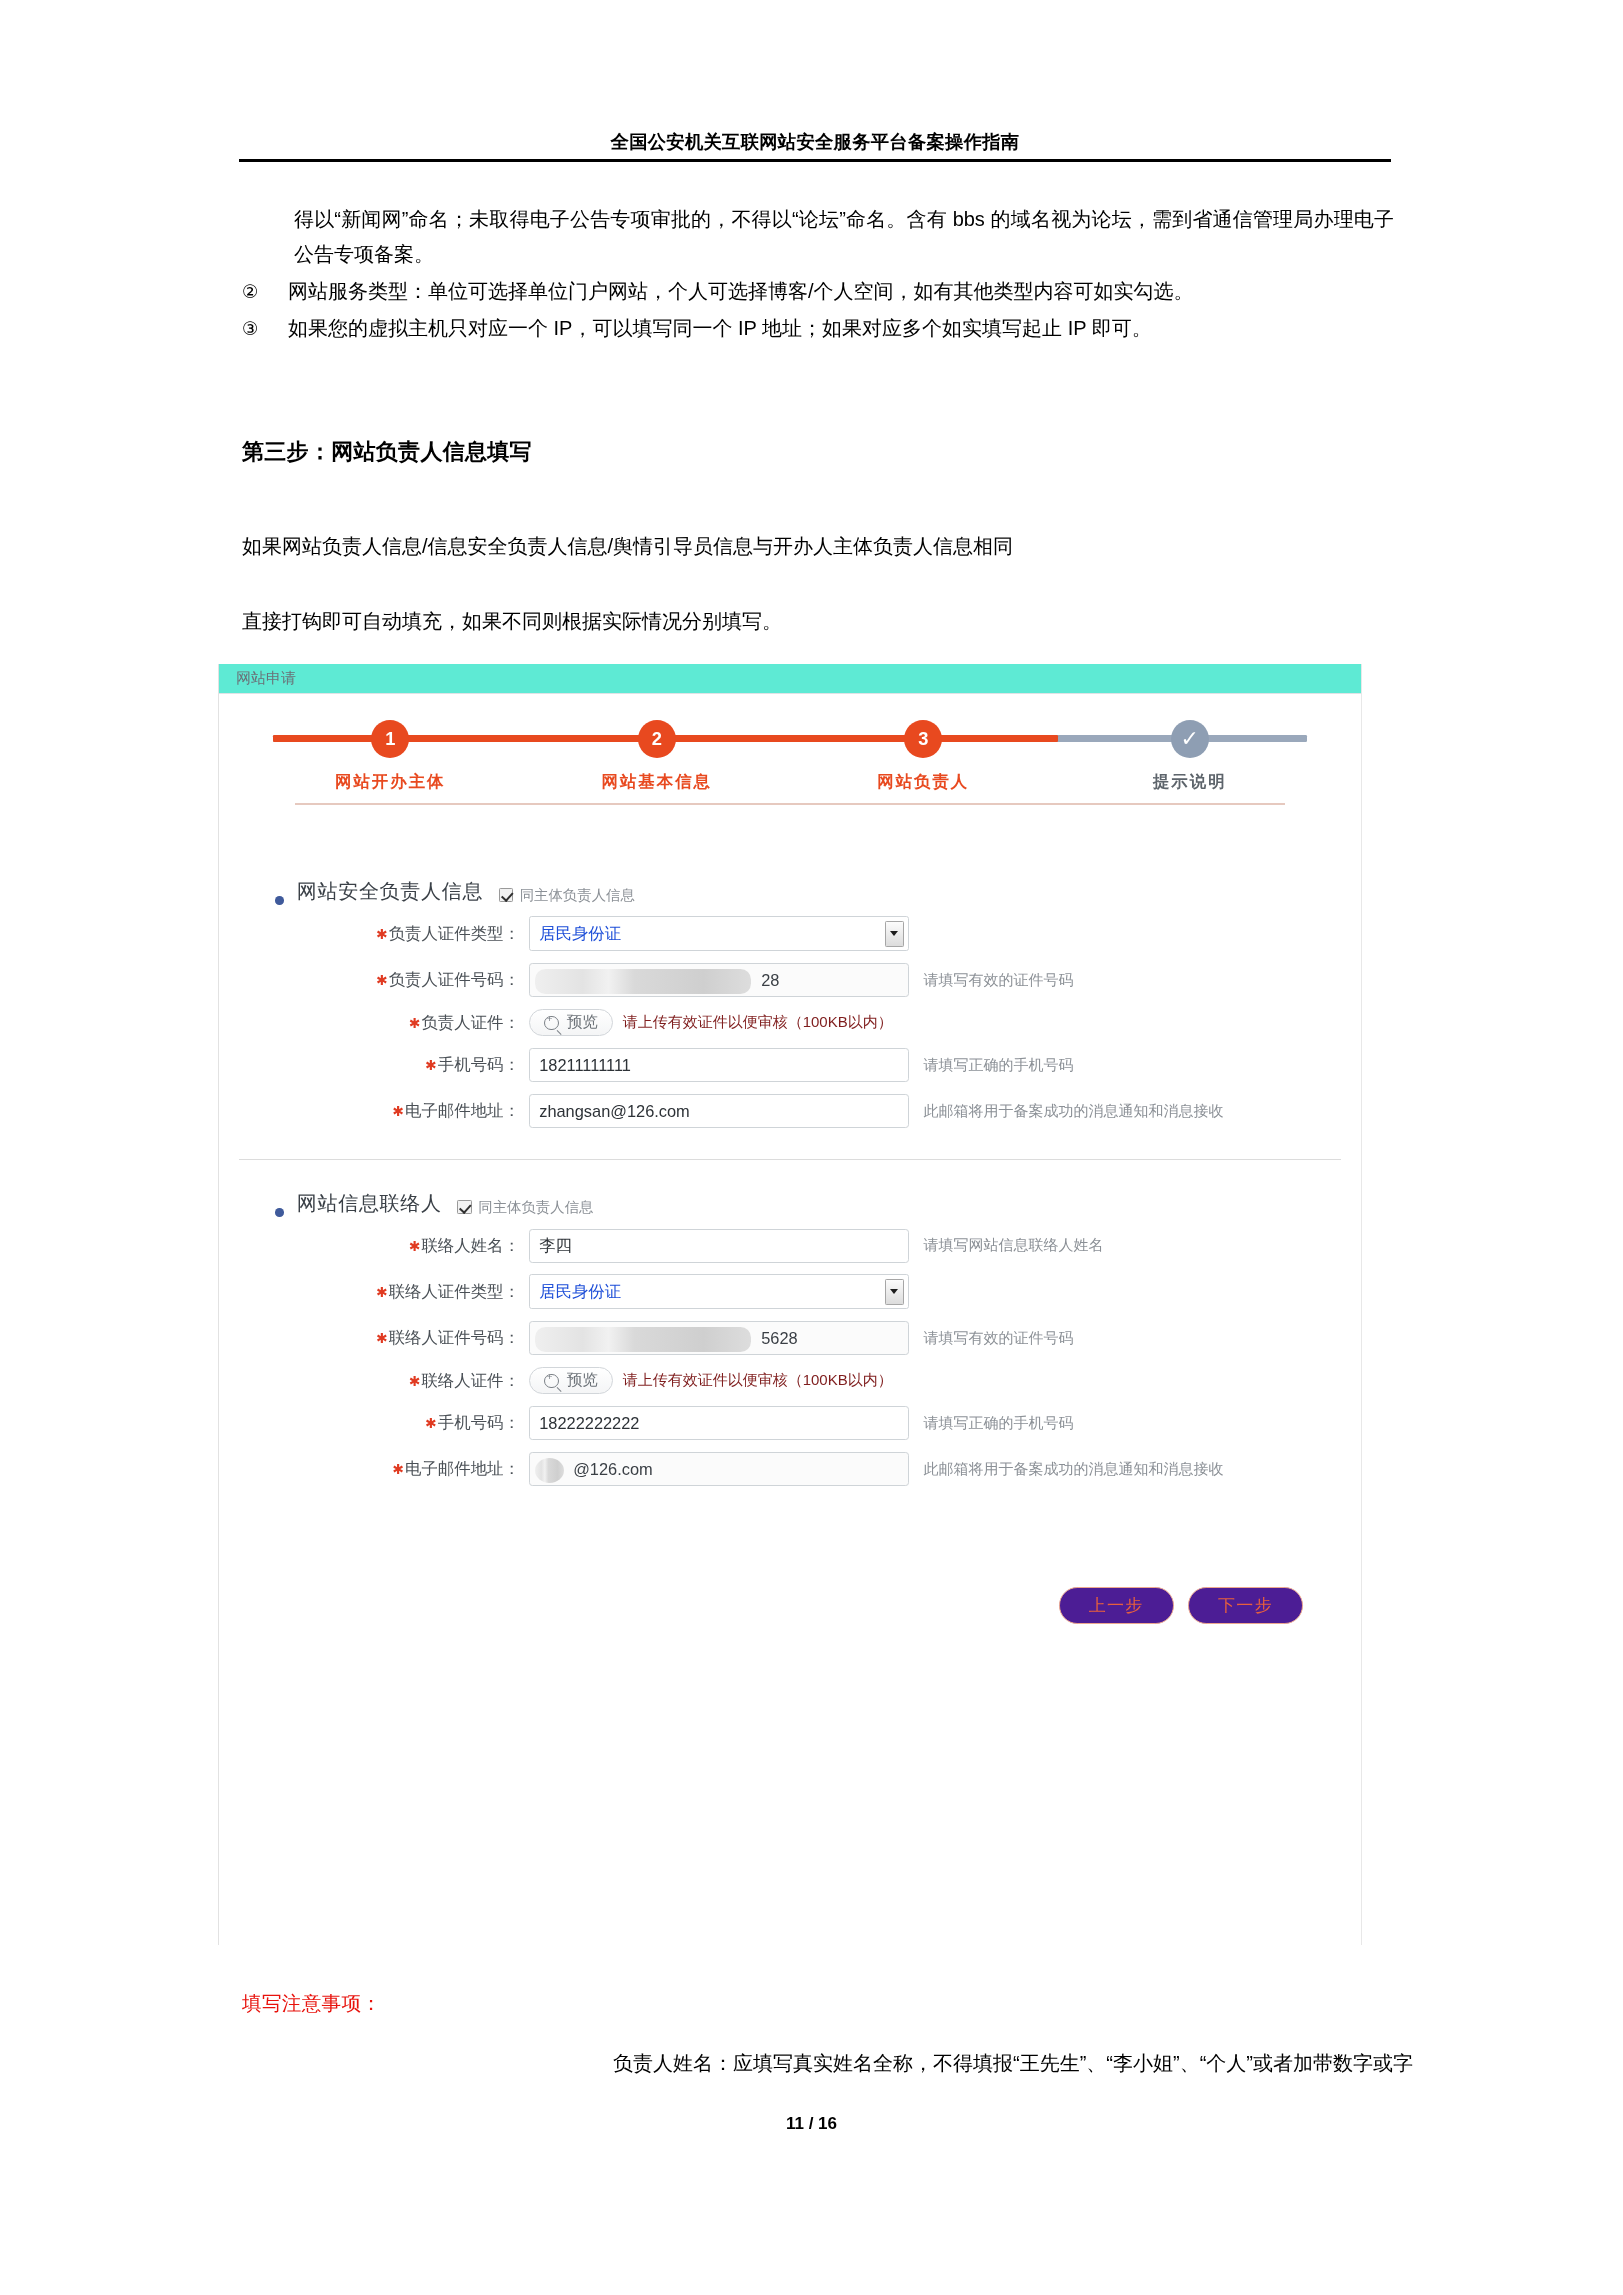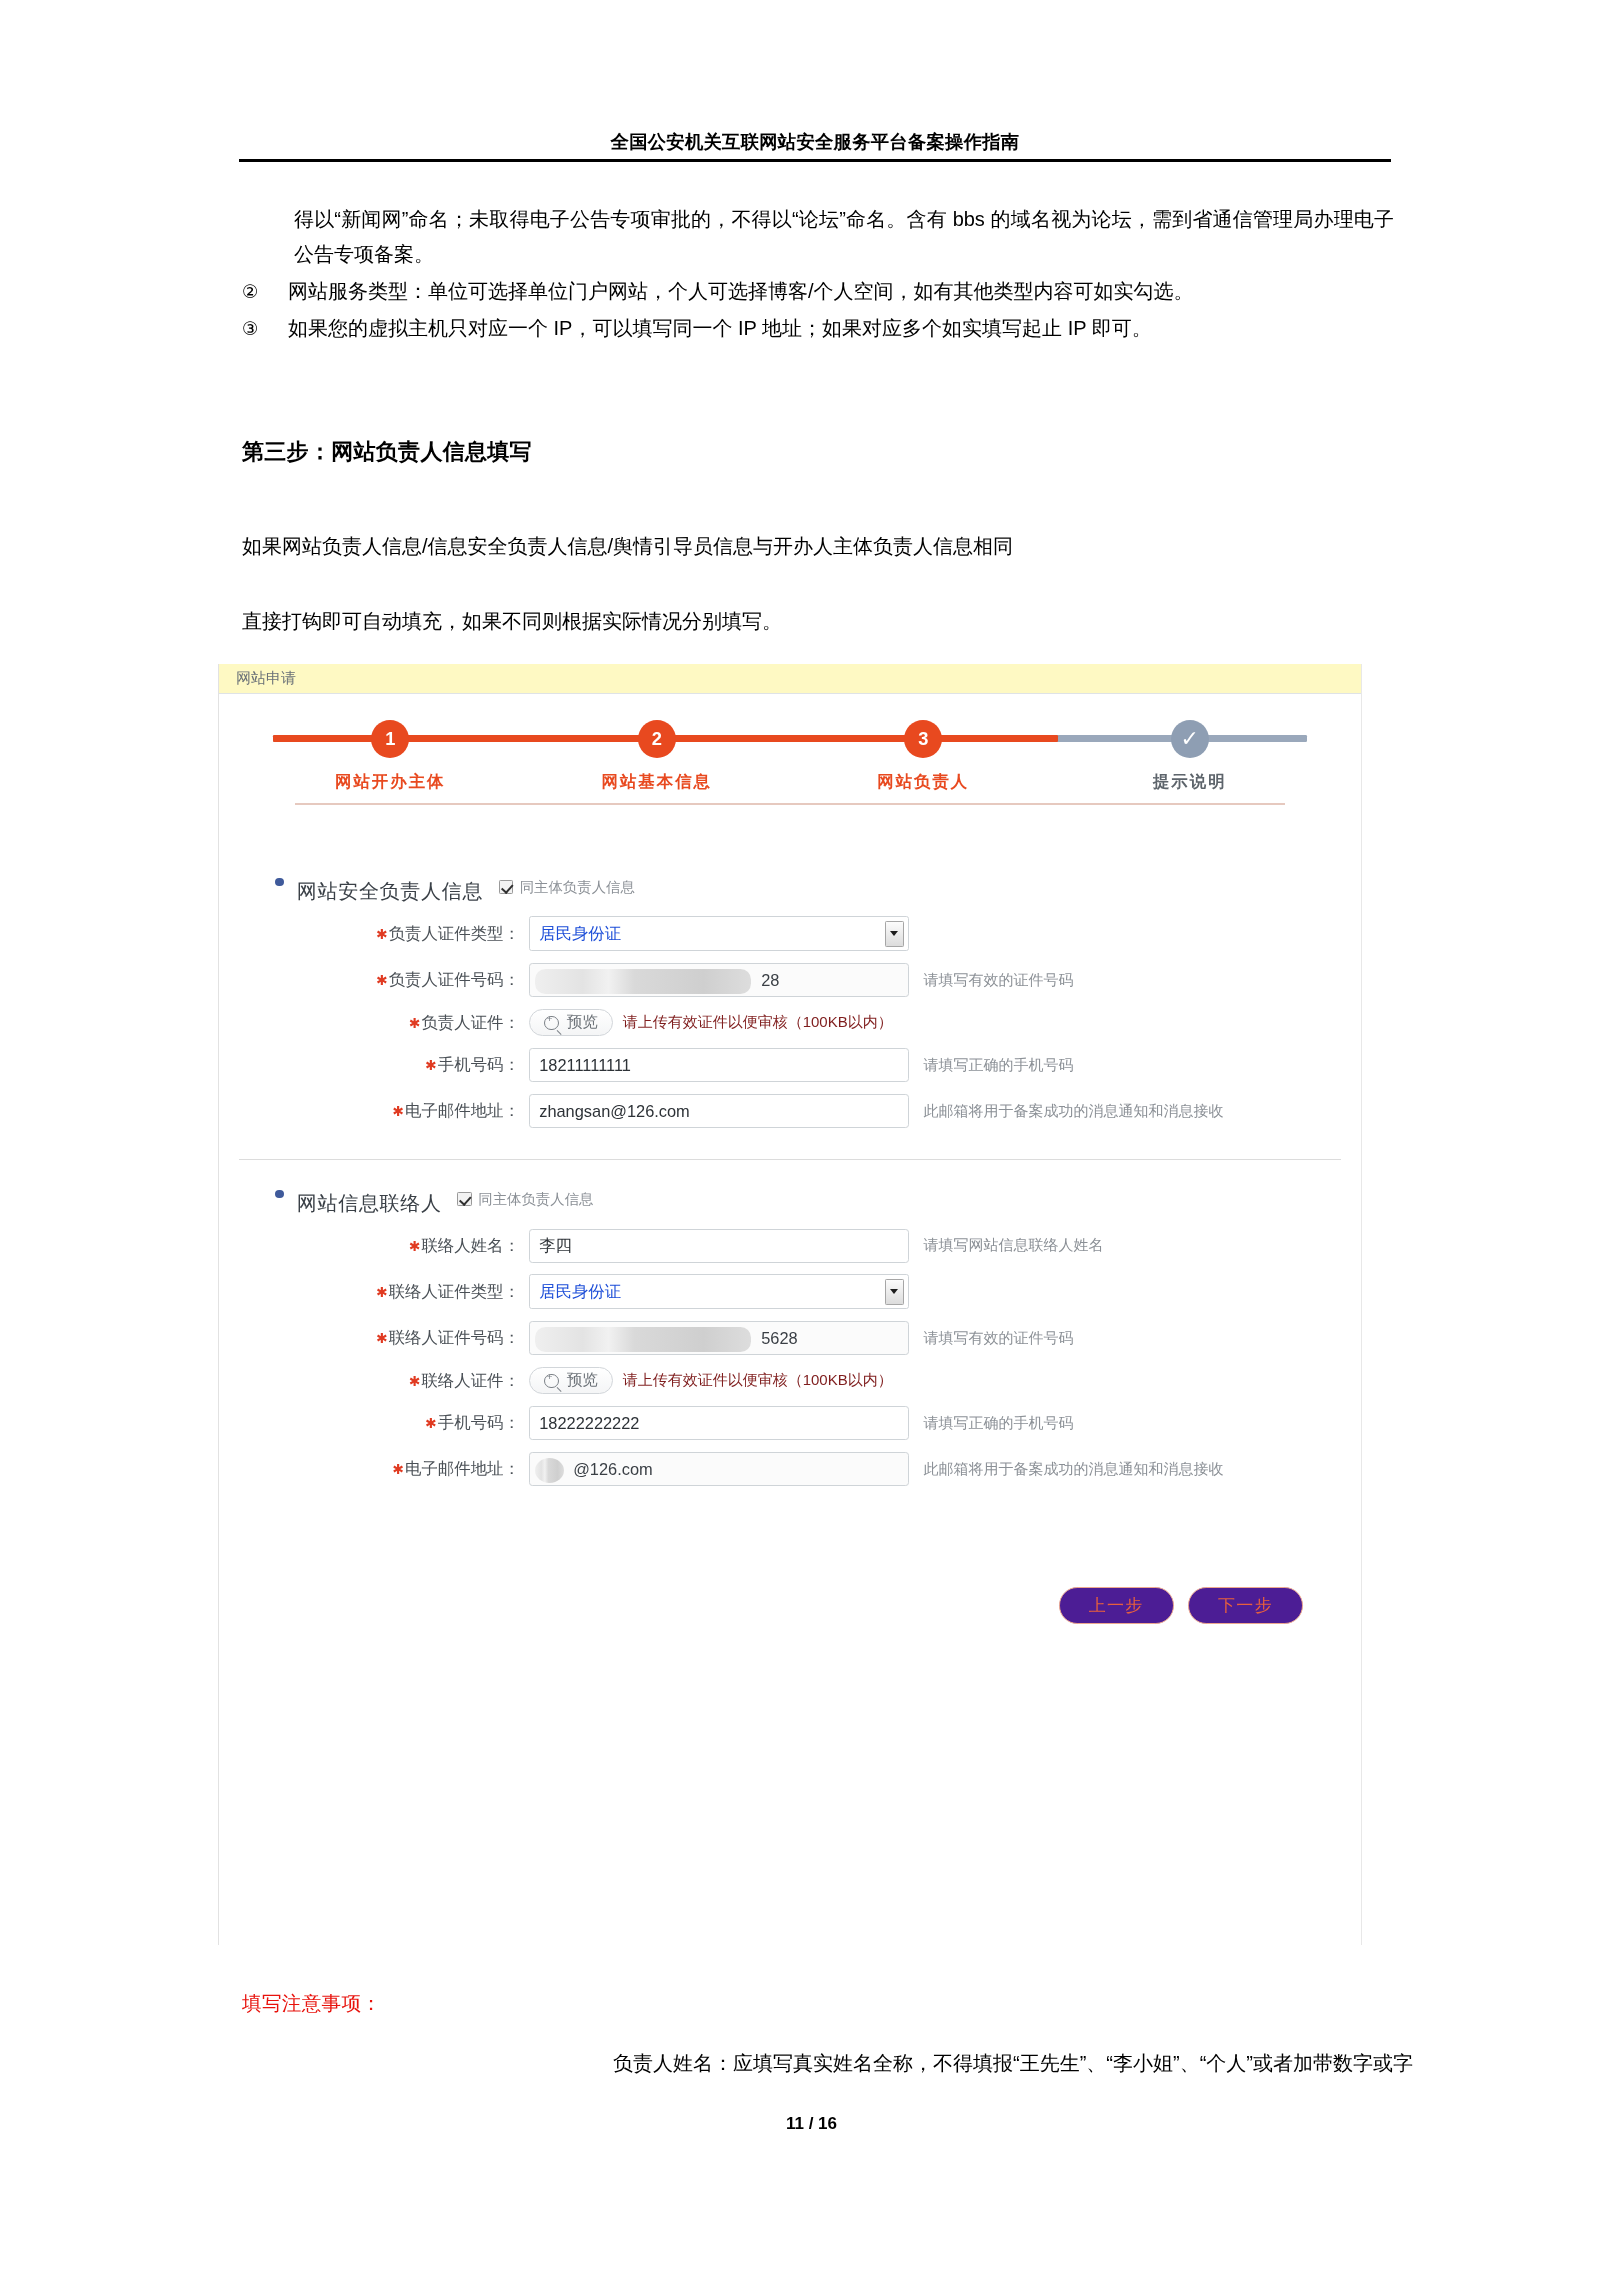--- a/index.html
+++ b/index.html
@@ -110,21 +110,21 @@
     top: 652px;
     width: 1144px;
     height: 1281px;
     background: #ffffff;
     border-left: 0.7px solid #e2e2e2;
     border-right: 0.7px solid #e8e8e8;
     box-sizing: border-box;
   }
   .shot-titlebar {
     height: 30px;
-    background: #fef9c3;
+    background: #5eead4;
     border-bottom: 0.7px solid #dfe3e6;
     display: flex;
     align-items: center;
     padding-left: 17px;
     box-sizing: border-box;
   }
   .shot-title {
     font-size: 15px;
     color: #6a7177;
   }
@@ -203,21 +203,21 @@
     background: #e6c9bf;
   }
 
   
   .form-section {
     padding: 0 38px;
     box-sizing: border-box;
   }
   .section-head {
     display: flex;
-    align-items: flex-start;
+    align-items: flex-end;
     padding-top: 30px;
     padding-left: 18.3px;
   }
   .section-bullet {
     width: 8.5px;
     height: 8.5px;
     border-radius: 50%;
     background: #3f5a9b;
     margin-right: 13px;
     flex: 0 0 8.5px;

